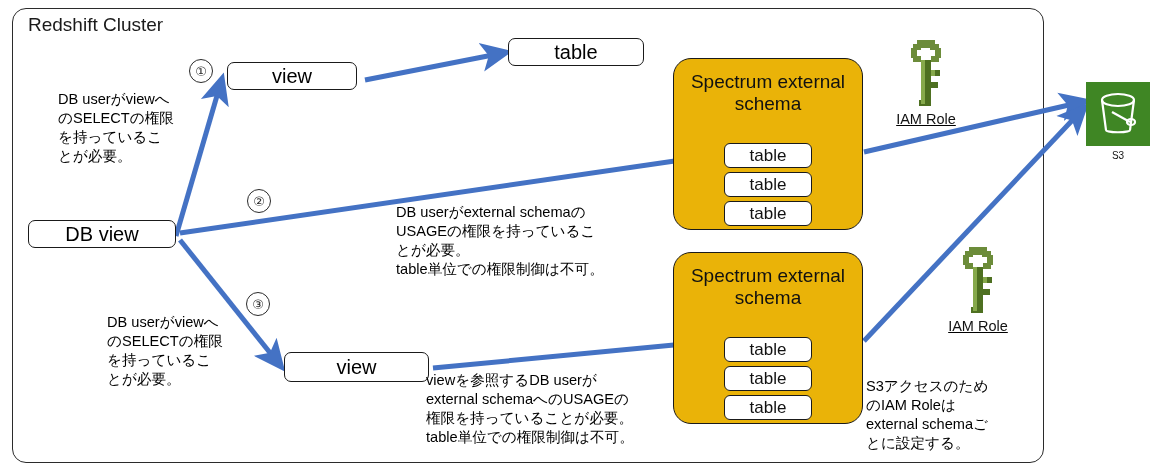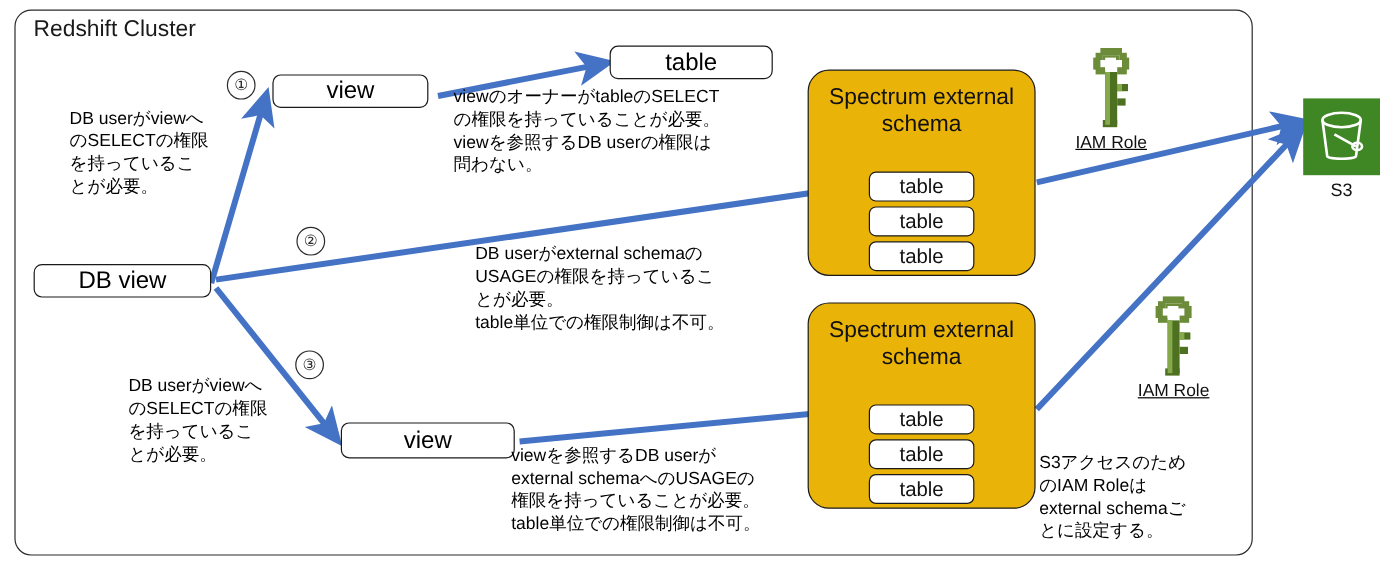--- a/index.html
+++ b/index.html
@@ -45,21 +45,21 @@
   .c2{left:247px;top:189px;}
   .c3{left:246px;top:292px;}
 
   .iam{position:absolute;width:120px;text-align:center;text-decoration:underline;}
   .iam1{left:866px;top:36px;}
   .iam2{left:918px;top:243px;}
   .iam-label{font-size:14.5px;color:#111;margin-top:1px;}
   .key-ico{display:block;margin:0 auto;}
 
   .s3{position:absolute;left:1086px;top:82px;width:64px;height:64px;background:#3F8624;}
-  .s3-label{position:absolute;left:1086px;top:150px;width:64px;text-align:center;font-size:15px;color:#111;}
+  .s3-label{position:absolute;left:1086px;top:150px;width:64px;text-align:center;font-size:10px;color:#111;}
 </style>
 </head>
 <body>
 
 <div id="stage">
 
   <div class="cluster-frame"></div>
   <div class="cluster-title">Redshift Cluster</div>
 
   <svg class="layer" viewBox="0 0 1166 471">
@@ -112,24 +112,20 @@
   </div>
 
   <div class="circ c1">①</div>
   <div class="circ c2">②</div>
   <div class="circ c3">③</div>
 
   <div class="note note-1">DB userがviewへ
 のSELECTの権限
 を持っているこ
 とが必要。</div>
-  <div class="note note-2">viewのオーナーがtableのSELECT
-の権限を持っていることが必要。
-viewを参照するDB userの権限は
-問わない。</div>
   <div class="note note-3">DB userがexternal schemaの
 USAGEの権限を持っているこ
 とが必要。
 table単位での権限制御は不可。</div>
   <div class="note note-4">DB userがviewへ
 のSELECTの権限
 を持っているこ
 とが必要。</div>
   <div class="note note-5">viewを参照するDB userが
 external schemaへのUSAGEの

